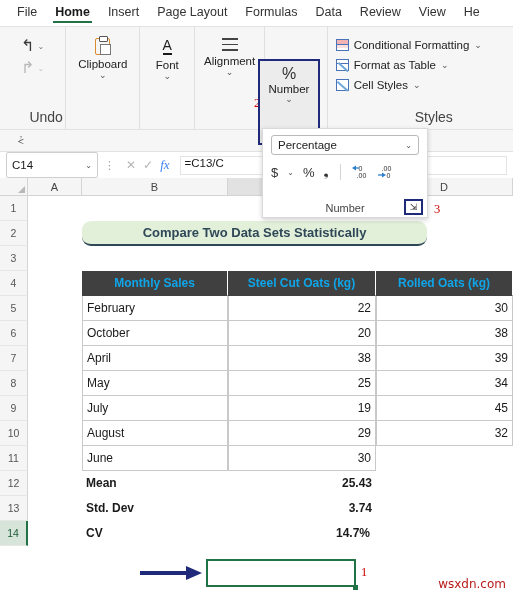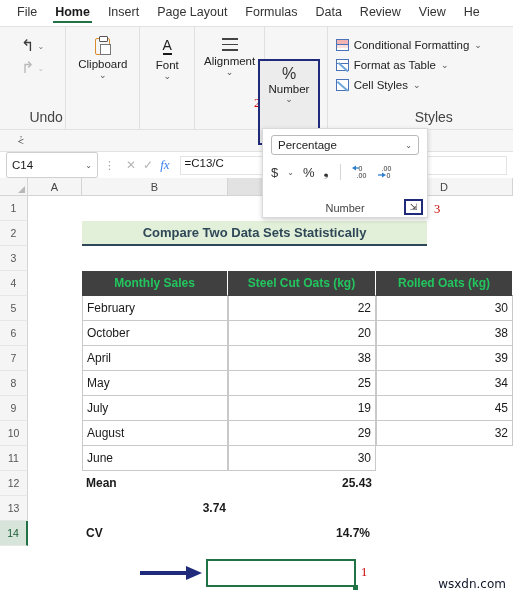--- a/index.html
+++ b/index.html
@@ -246,21 +246,21 @@
   
   .banner {
     background:#e2efd9;
     border-bottom:2.5px solid #2f4858;
     font-weight:bold; font-size:13px; color:#2f4858;
     display:flex; align-items:center; justify-content:center;
   }
 
   
   .thd {
-    background:#404040; color:#22c55e; font-weight:bold; font-size:12px;
+    background:#404040; color:#0ea5e9; font-weight:bold; font-size:12px;
     display:flex; align-items:center; justify-content:center;
     border-right:1px solid #fff;
   }
   .tdl { border:1px solid #c9c9c9; border-top:none; justify-content:flex-start; }
   .tdr { border:1px solid #c9c9c9; border-top:none; justify-content:flex-end; }
   .statlbl { font-weight:bold; font-size:12px; }
   .statval { font-weight:bold; font-size:12px; justify-content:flex-end; }
 
   
   .selbox {
@@ -315,21 +315,21 @@
     width:19px; height:16px;
     border:2.5px solid #1f2a7a;
     display:flex; align-items:center; justify-content:center;
     background:#fff;
     z-index:22;
   }
   .launchglyph { font-size:9px; color:#333; line-height:9px; }
 
   .watermark {
     position:absolute; right:7px; bottom:5px;
-    font-size:12px; color:#0f172a;
+    font-size:12px; color:#b91c1c;
     font-family:"DejaVu Sans", sans-serif;
   }
 </style>
 </head>
 <body>
 
 <div class="tabbar">
   <div class="tab"><span>File</span></div>
   <div class="tab active"><span>Home</span></div>
   <div class="tab"><span>Insert</span></div>
@@ -447,21 +447,21 @@
     <div class="rh">1</div>
     <div class="cell cA"></div>
     <div class="cell cB"></div>
     <div class="cell cC"></div>
     <div class="cell cD"></div>
   </div>
 
   <div class="rowline">
     <div class="rh">2</div>
     <div class="cell cA"></div>
-    <div class="cell banner" style="width:345px;">Compare Two Data Sets Statistically</div>
+    <div class="cell banner" style="width:345px;border-radius:9px;">Compare Two Data Sets Statistically</div>
   </div>
 
   <div class="rowline">
     <div class="rh">3</div>
     <div class="cell cA"></div>
     <div class="cell cB"></div>
     <div class="cell cC"></div>
     <div class="cell cD"></div>
   </div>
 
@@ -525,20 +525,21 @@
   <div class="rowline">
     <div class="rh">12</div>
     <div class="cell cA"></div>
     <div class="cell cB statlbl">Mean</div>
     <div class="cell cC statval">25.43</div>
     <div class="cell cD"></div>
   </div>
   <div class="rowline">
     <div class="rh">13</div>
     <div class="cell cA"></div>
+    <div class="cell cB statlbl">Std. Dev</div>
     <div class="cell cC statval">3.74</div>
     <div class="cell cD"></div>
   </div>
   <div class="rowline">
     <div class="rh sel">14</div>
     <div class="cell cA"></div>
     <div class="cell cB statlbl">CV</div>
     <div class="cell cC statval" style="padding-right:6px;">14.7%</div>
     <div class="cell cD"></div>
   </div>

